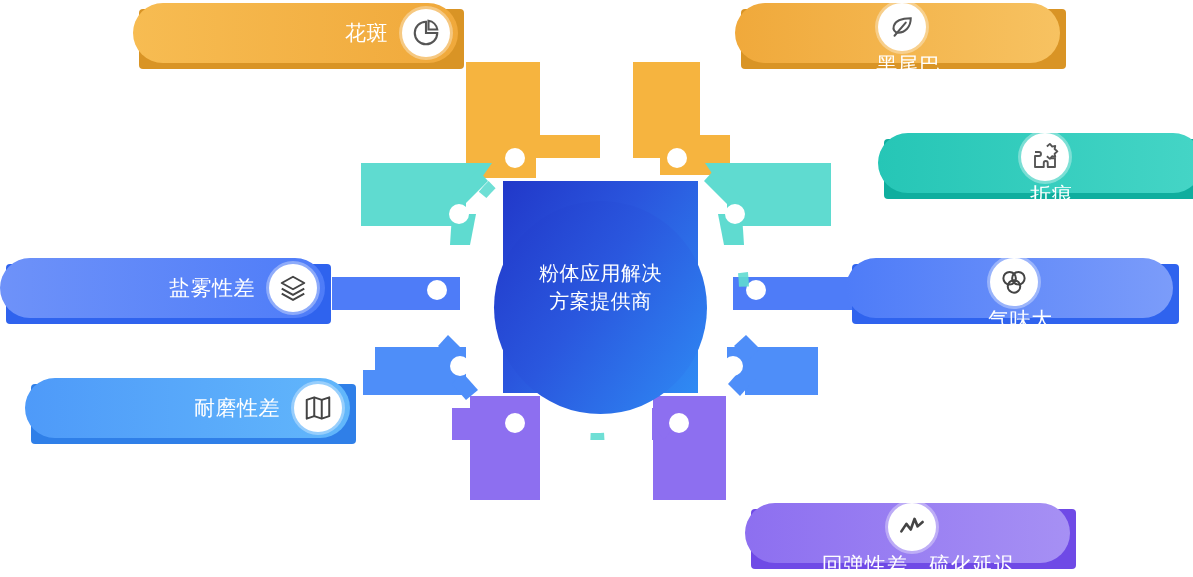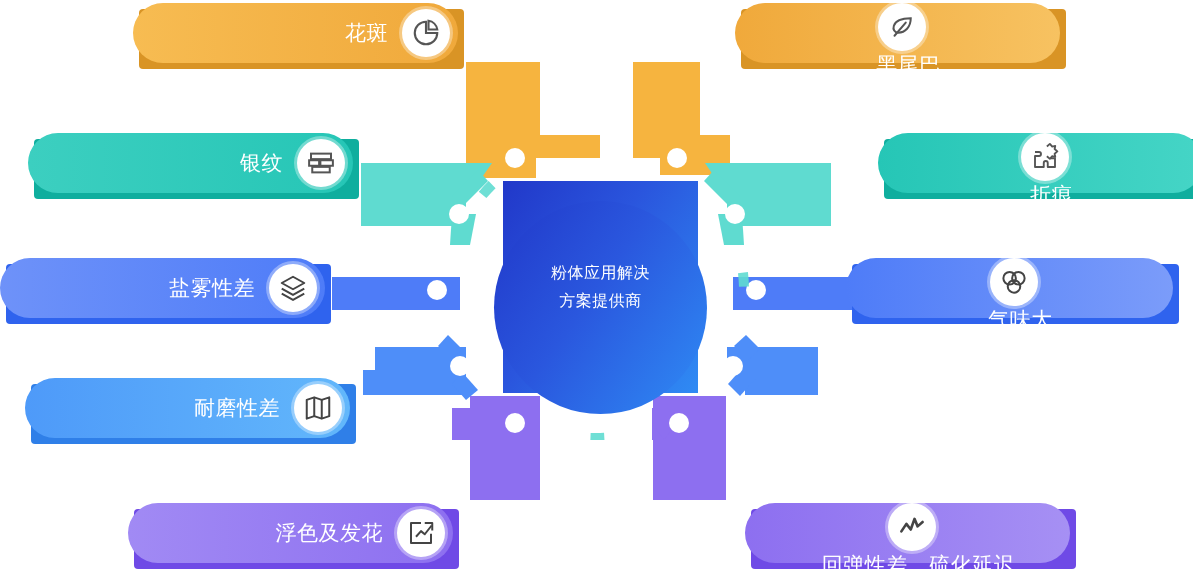--- a/index.html
+++ b/index.html
@@ -12,21 +12,21 @@
   #connectors{position:absolute;left:0;top:0;width:1193px;height:577px;z-index:1;}
 
   
   .center-wrap{position:absolute;left:503px;top:181px;width:195px;height:212px;z-index:3;}
   .center-square{position:absolute;left:0;top:0;width:100%;height:100%;
       background:linear-gradient(125deg,#2138c9 0%,#2a55dd 42%,#2f8bf4 100%);}
   .center-circle{position:absolute;left:-9px;top:20px;width:213px;height:213px;border-radius:50%;
       background:linear-gradient(125deg,#2138c9 0%,#2a57de 45%,#2f8cf5 100%);}
   .center-label{position:absolute;left:0;top:0;width:100%;height:100%;
       display:flex;flex-direction:column;align-items:center;justify-content:center;
-      color:#ffffff;font-size:16px;line-height:28px;letter-spacing:.5px;
+      color:#ffffff;font-size:20px;line-height:28px;letter-spacing:.5px;
       text-align:center;z-index:4;white-space:pre-line;}
 
   
   .pill{position:absolute;z-index:3;height:60px;}
   .pill .shadow{position:absolute;left:6px;top:6px;right:-6px;bottom:-6px;border-radius:4px;}
   .pill .body{position:absolute;left:0;top:0;right:0;bottom:0;border-radius:30px;
       display:flex;align-items:center;box-sizing:border-box;}
   .pill.right .body{flex-direction:column;padding-left:8px;}
   .pill.left  .body{flex-direction:row-reverse;padding-right:8px;}
   .pill .label{color:#ffffff;font-size:21px;white-space:nowrap;letter-spacing:.5px;}
@@ -133,34 +133,20 @@
       <div class="badge">
         <svg width="30" height="30" viewBox="0 0 24 24" fill="none" stroke="#555" stroke-width="1.7">
           <path d="M12 3a9 9 0 1 0 9 9h-9V3z"></path>
             <path d="M14 2.2a8.3 8.3 0 0 1 7 7h-7v-7z"></path>
         </svg>
       </div>
       <div class="label">花斑</div>
     </div>
   </div>
 
-  <div class="pill left" style="left:28px;top:133px;width:325px;">
-    <div class="shadow" style="background:#0fae9e;"></div>
-    <div class="body" style="background:linear-gradient(90deg,#3ccfc0,#26c6b6);">
-      <div class="badge">
-        <svg width="30" height="30" viewBox="0 0 24 24" fill="none" stroke="#555" stroke-width="1.6">
-          <rect x="4" y="4.5" width="16" height="4.4"></rect>
-            <rect x="2.5" y="9.8" width="8" height="4.4"></rect>
-          <rect x="11.5" y="9.8" width="10" height="4.4"></rect>
-            <rect x="5" y="15.1" width="14" height="4.4"></rect>
-        </svg>
-      </div>
-      <div class="label">银纹</div>
-    </div>
-  </div>
 
   <div class="pill left" style="left:0px;top:258px;width:325px;">
     <div class="shadow" style="background:#2f63ee;"></div>
     <div class="body" style="background:linear-gradient(90deg,#6e92f9,#4e7cf8);">
       <div class="badge">
         <svg width="30" height="30" viewBox="0 0 24 24" fill="none" stroke="#444" stroke-width="1.6" stroke-linejoin="round">
           <path d="M12 3 21 8l-9 5-9-5 9-5z"></path>
             <path d="M3 12.5 12 17.5l9-5"></path>
             <path d="M3 16.5 12 21.5l9-5"></path>
         </svg>
@@ -176,33 +162,20 @@
         <svg width="30" height="30" viewBox="0 0 24 24" fill="none" stroke="#444" stroke-width="1.6" stroke-linejoin="round">
           <path d="M3 5.5 9 3.5l6 2 6-2v15l-6 2-6-2-6 2v-15z"></path>
             <path d="M9 3.5v15"></path>
             <path d="M15 5.5v15"></path>
         </svg>
       </div>
       <div class="label">耐磨性差</div>
     </div>
   </div>
 
-  <div class="pill left" style="left:128px;top:503px;width:325px;">
-    <div class="shadow" style="background:#6f4ae6;"></div>
-    <div class="body" style="background:linear-gradient(90deg,#a18af4,#8d6ff0);">
-      <div class="badge">
-        <svg width="30" height="30" viewBox="0 0 24 24" fill="none" stroke="#444" stroke-width="1.6" stroke-linejoin="round">
-          <path d="M20 12.5v7.5H4V4h8"></path>
-            <path d="M8 15l4-4.5 3 2.5 5.5-7"></path>
-            <path d="M15 4h6v6"></path>
-        </svg>
-      </div>
-      <div class="label">浮色及发花</div>
-    </div>
-  </div>
 
   <div class="pill right" style="left:735px;top:3px;width:325px;">
     <div class="shadow" style="background:#d99425;"></div>
     <div class="body" style="background:linear-gradient(90deg,#f0a93b,#f7c261);">
       <div class="badge">
         <svg width="30" height="30" viewBox="0 0 24 24" fill="none" stroke="#555" stroke-width="1.6" stroke-linecap="round">
           <path d="M19 5c0 7-4.5 11.5-10 11.5C6 16.5 4.5 14 5.5 11 7 6.5 13 5 19 5z"></path>
             <path d="M15 8.5 6 19"></path>
         </svg>
       </div>

